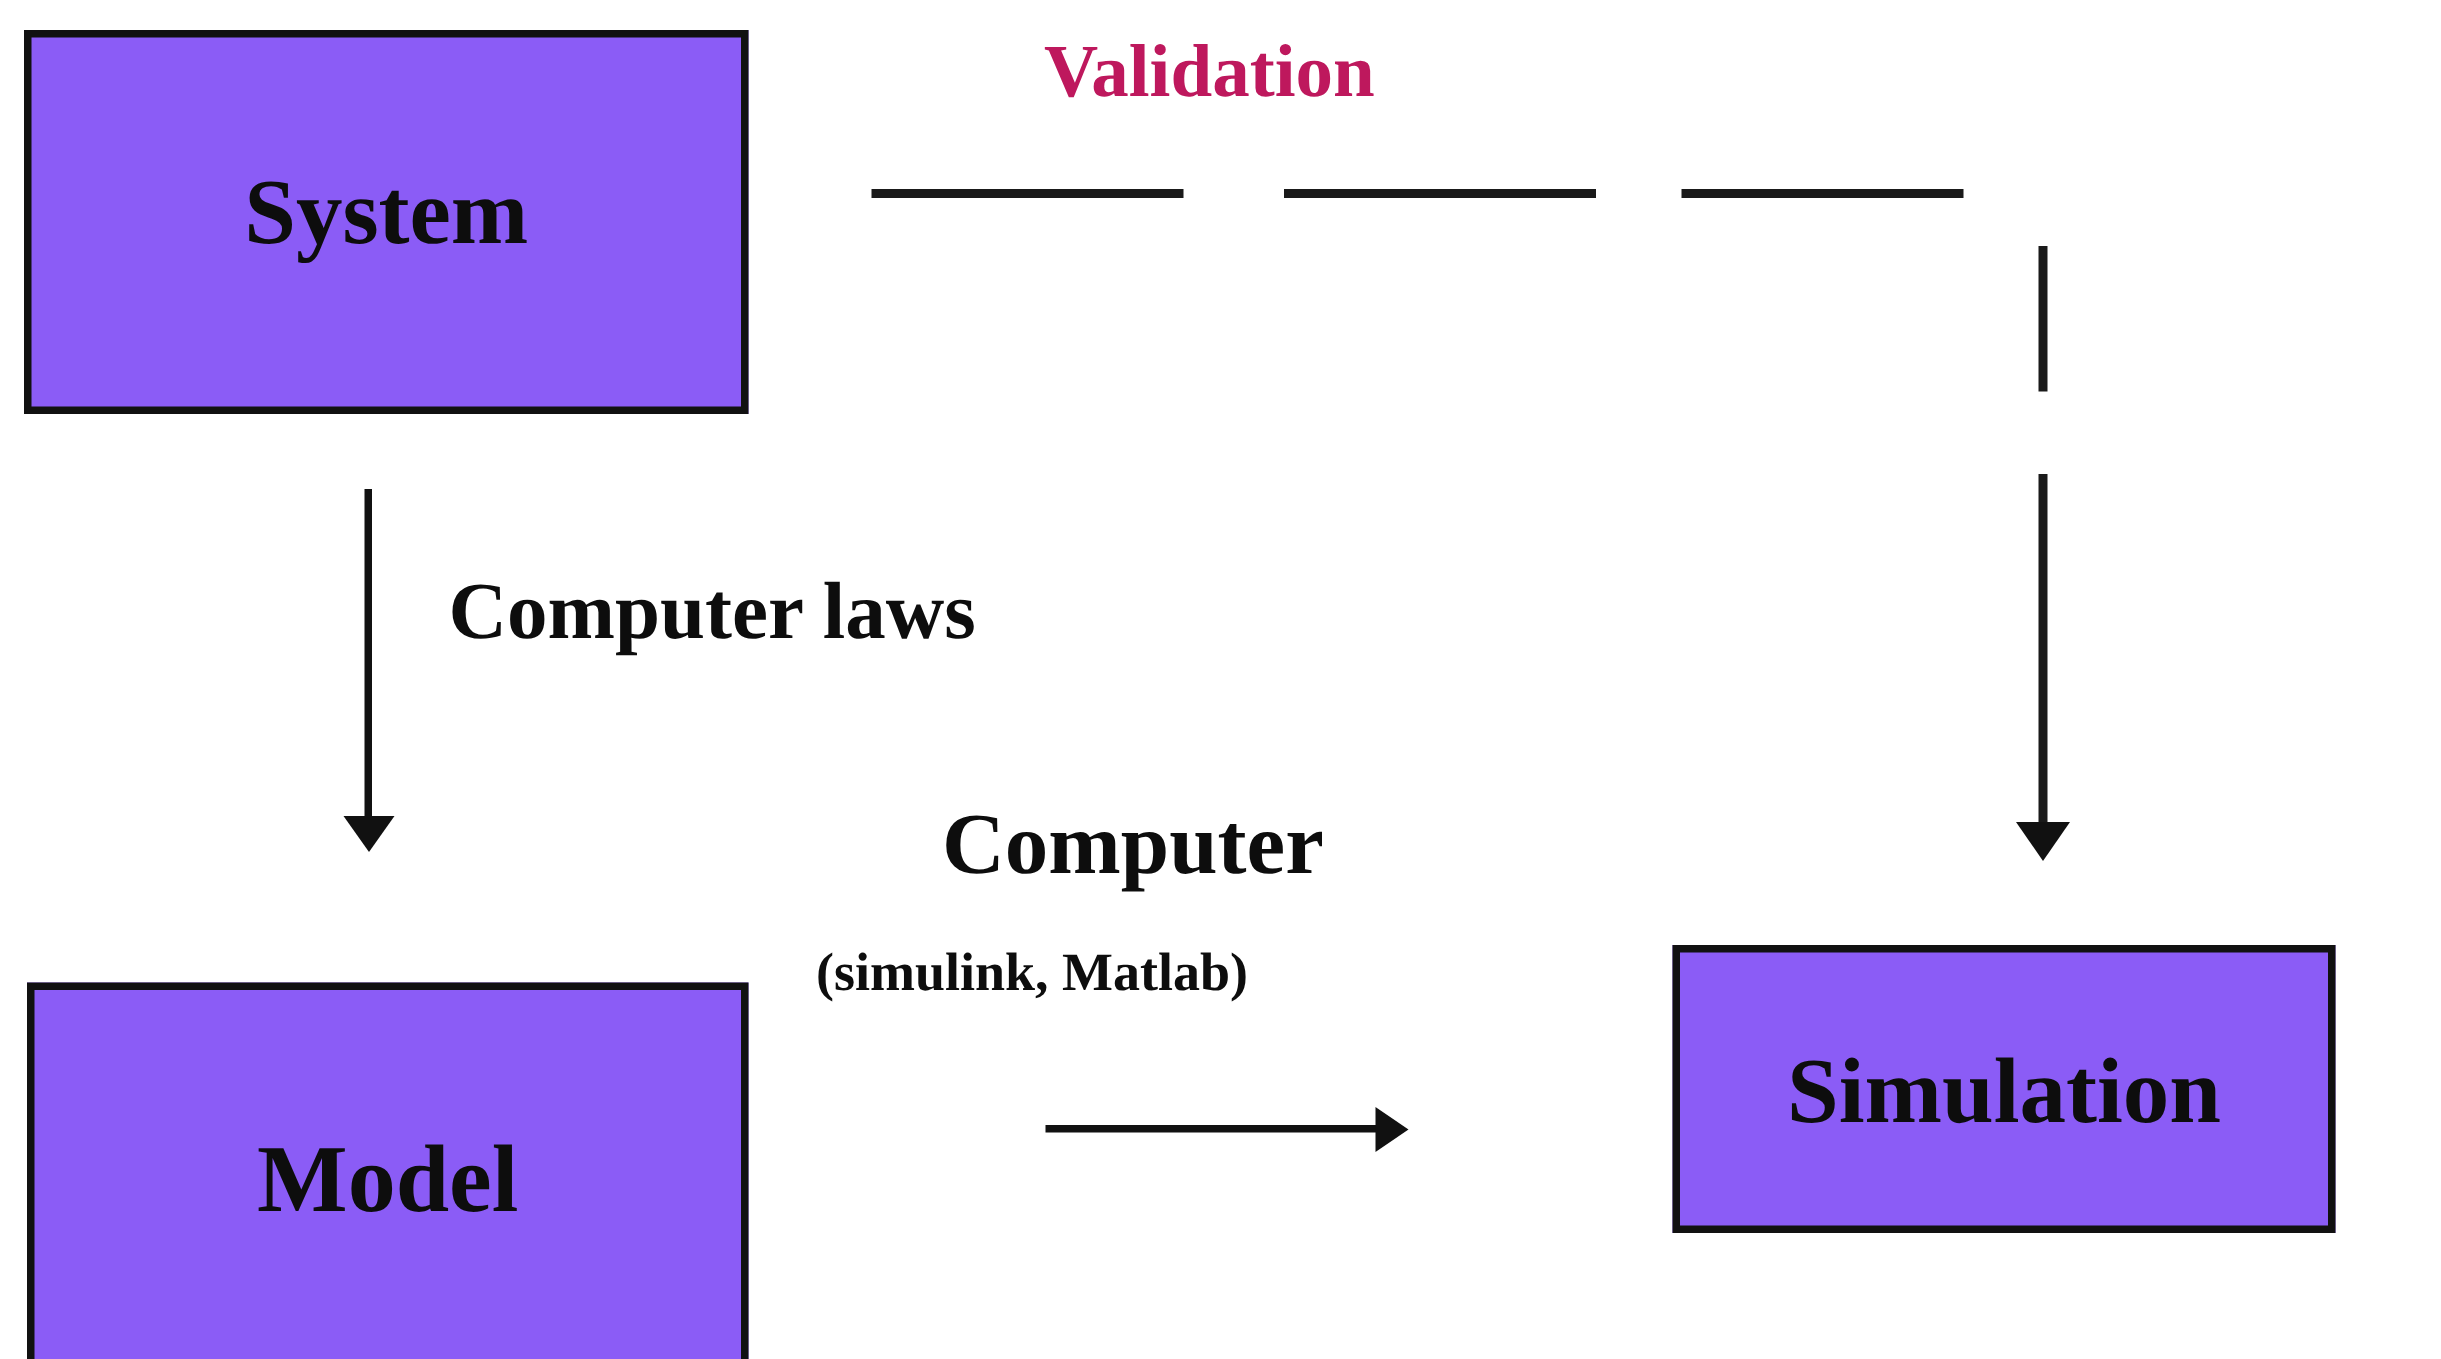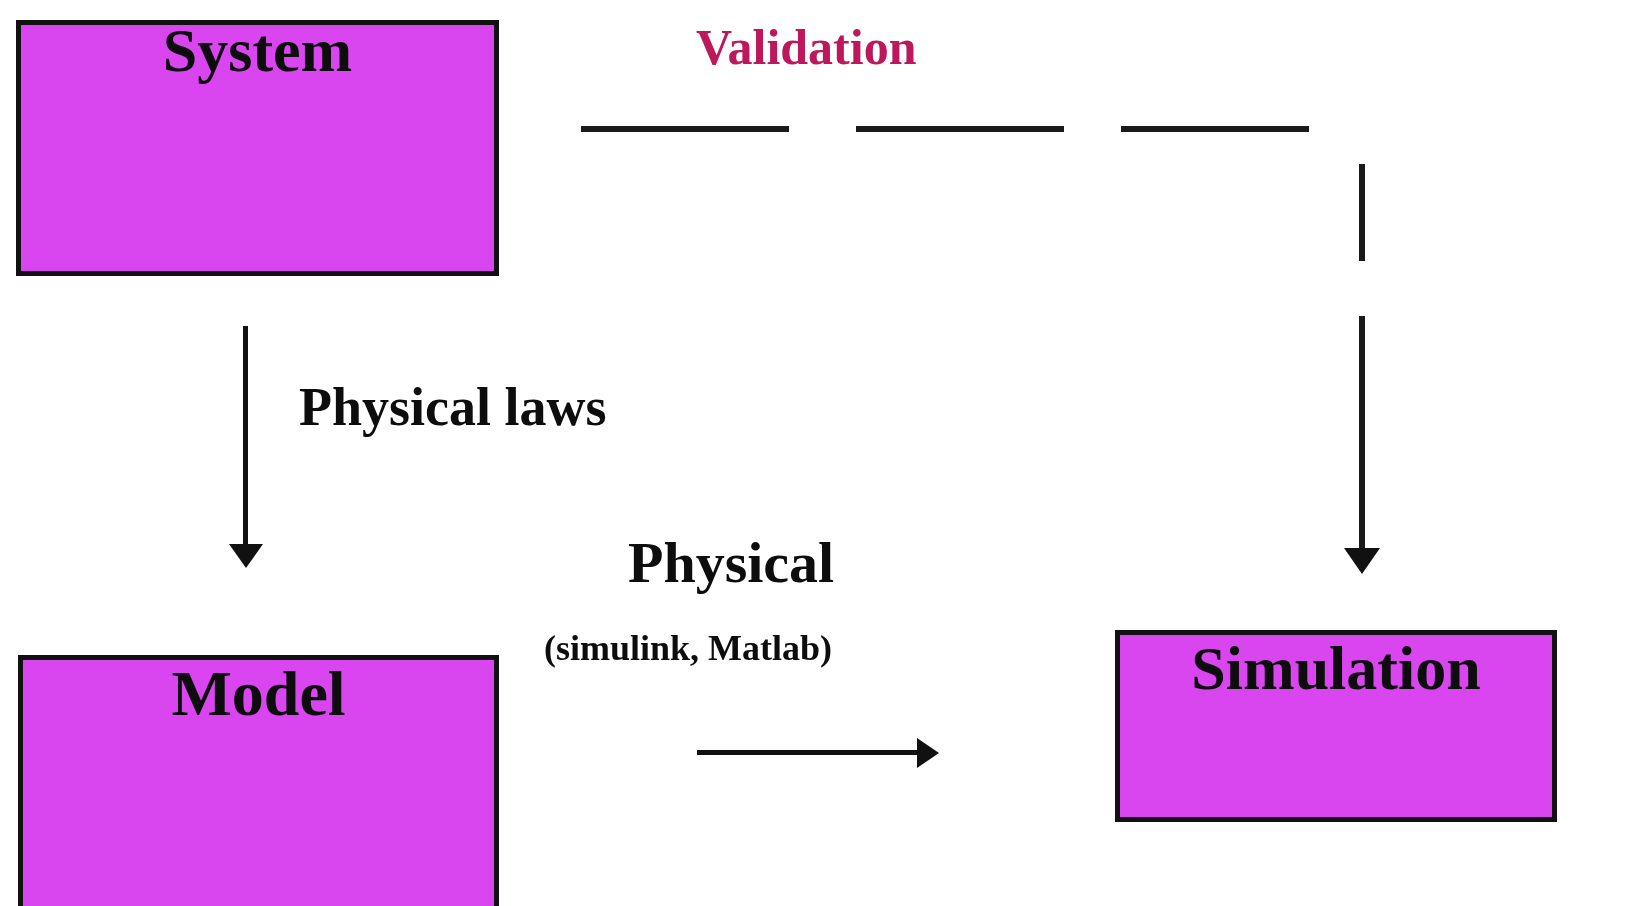--- a/index.html
+++ b/index.html
@@ -15,23 +15,24 @@
   #canvas {
     position: relative;
     width: 1627px;
     height: 906px;
     background: #ffffff;
     overflow: hidden;
   }
   .node-box {
     position: absolute;
     box-sizing: border-box;
-    background: #d946ef;
+    background: #8b5cf6;
     border: 5px solid #111111;
     display: flex;
+    align-items: center;
     justify-content: center;
   }
   .node-label {
     font-family: "Liberation Serif", "DejaVu Serif", serif;
     font-weight: bold;
     color: #0d0d0d;
     line-height: 1;
     white-space: nowrap;
   }
   #box-system {
@@ -206,19 +207,19 @@
   <div class="dash-h" id="dash-h-1"></div>
   <div class="dash-h" id="dash-h-2"></div>
   <div class="dash-h" id="dash-h-3"></div>
 
   <div class="dash-v" id="dash-v-1"></div>
   <div class="dash-v" id="dash-v-2"></div>
 
   <div class="arrow-v" id="arrow-validation-down"></div>
 
   <div class="arrow-v" id="arrow-physical-laws"></div>
-  <div class="edge-label" id="label-physical-laws">Physical laws</div>
-
-  <div class="edge-label" id="label-computer">Physical</div>
+  <div class="edge-label" id="label-physical-laws">Computer laws</div>
+
+  <div class="edge-label" id="label-computer">Computer</div>
   <div class="edge-label" id="label-computer-tools">(simulink, Matlab)</div>
   <div class="arrow-h" id="arrow-computer"></div>
 
 </div>
 
 </body></html>

